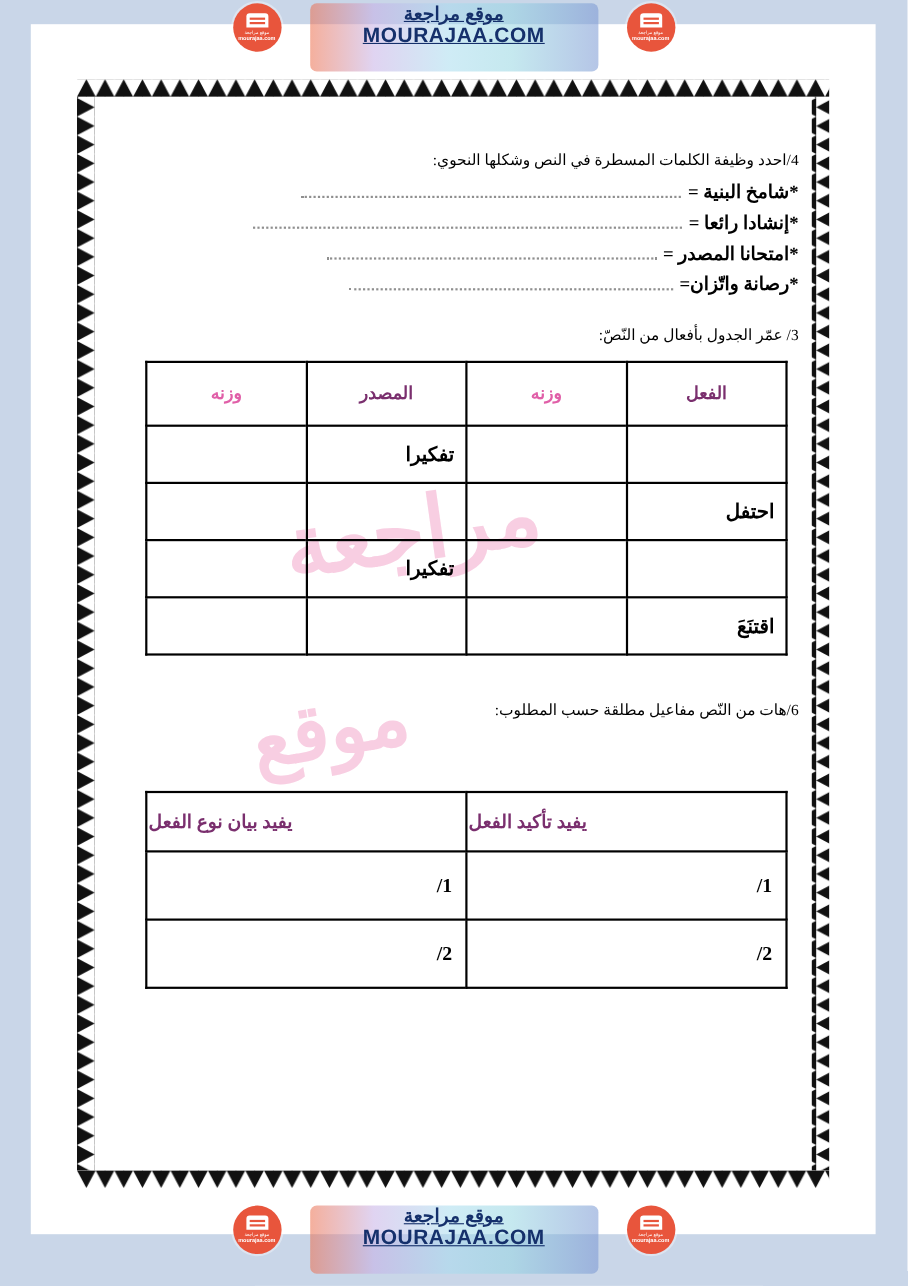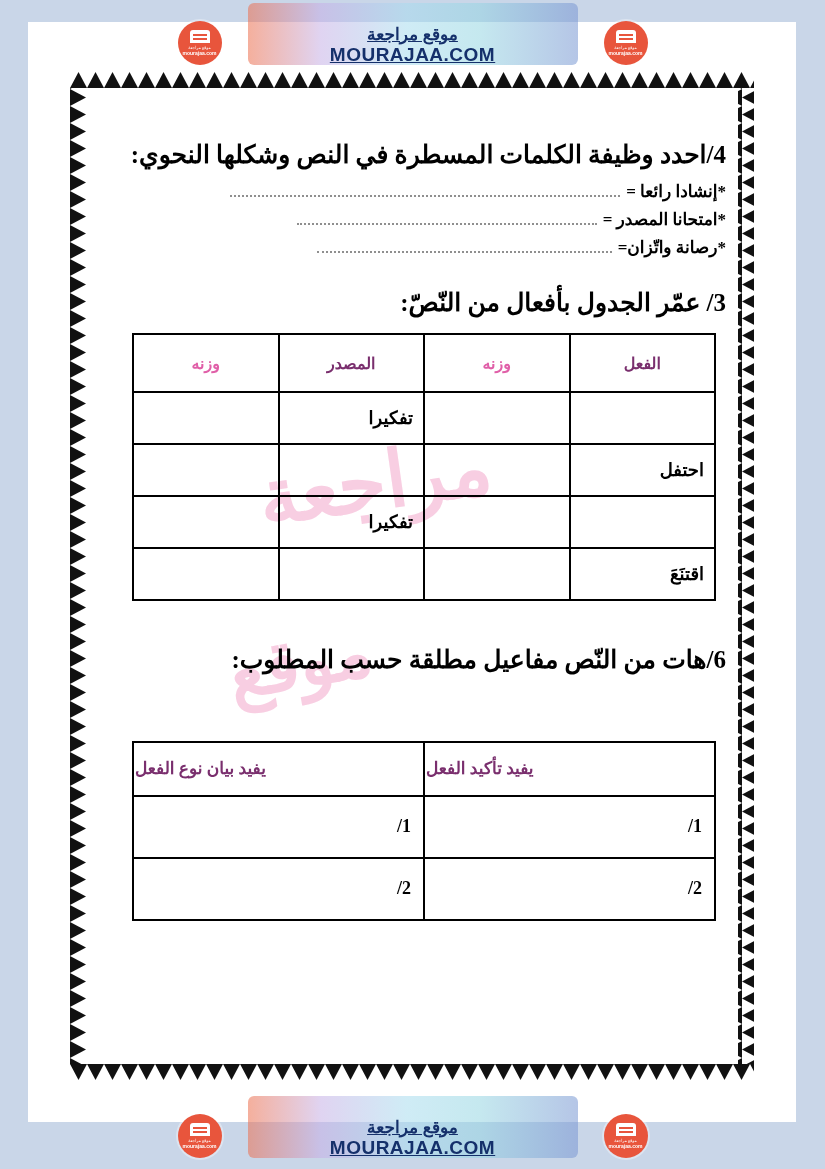--- a/index.html
+++ b/index.html
@@ -25,24 +25,24 @@
     align-items: center;
     justify-content: center;
     z-index: 40;
     pointer-events: none;
   }
   .banner-top { top: 0; }
   .banner-bottom { bottom: 8px; }
 
   .banner-inner {
     position: relative;
-    width: 330px;
+    width: 262px;
     height: 62px;
     display: flex;
-    align-items: flex-end;
+    align-items: flex-start;
     justify-content: center;
   }
   .banner-grad {
     position: absolute;
     inset: 0;
     border-radius: 6px;
     background: linear-gradient(90deg,
        rgba(236,110,76,0.55) 0%,
        rgba(198,176,230,0.55) 22%,
        rgba(168,220,238,0.55) 48%,
@@ -157,22 +157,22 @@
     top: 70px;
     width: 628px;
     height: 968px;
     z-index: 20;
     direction: rtl;
     text-align: right;
   }
 
   .q-title {
     font-family: "Liberation Serif", serif;
-    font-size: 25px;
-    font-weight: bold;
+    font-size: 14px;
+    font-weight: normal;
     color: #000;
     margin: 0 0 6px 0;
     line-height: 1.5;
   }
   .q4-title { margin-top: 44px; }
 
   .blank-row {
     display: flex;
     align-items: baseline;
     direction: rtl;
@@ -298,20 +298,24 @@
     <rect x="0" y="992" width="684" height="16" fill="url(#zz-h2)"></rect>
     <rect x="0" y="16" width="16" height="976" fill="url(#zz-v2)"></rect>
     <rect x="668" y="16" width="16" height="976" fill="url(#zz-v)"></rect>
   </svg>
 
   <div class="content">
 
     <h2 class="q-title q4-title">4/احدد وظيفة الكلمات المسطرة في النص وشكلها النحوي:</h2>
 
     <div class="blank-row">
+      <span class="blank-label">*شامخ البنية  =</span>
+      <span class="dots short"></span>
+    </div>
+    <div class="blank-row">
       <span class="blank-label">*إنشادا رائعا =</span>
       <span class="dots short2"></span>
     </div>
     <div class="blank-row">
       <span class="blank-label">*امتحانا المصدر =</span>
       <span class="dots short3"></span>
     </div>
     <div class="blank-row">
       <span class="blank-label">*رصانة واتّزان=</span>
       <span class="dots short4"></span>

